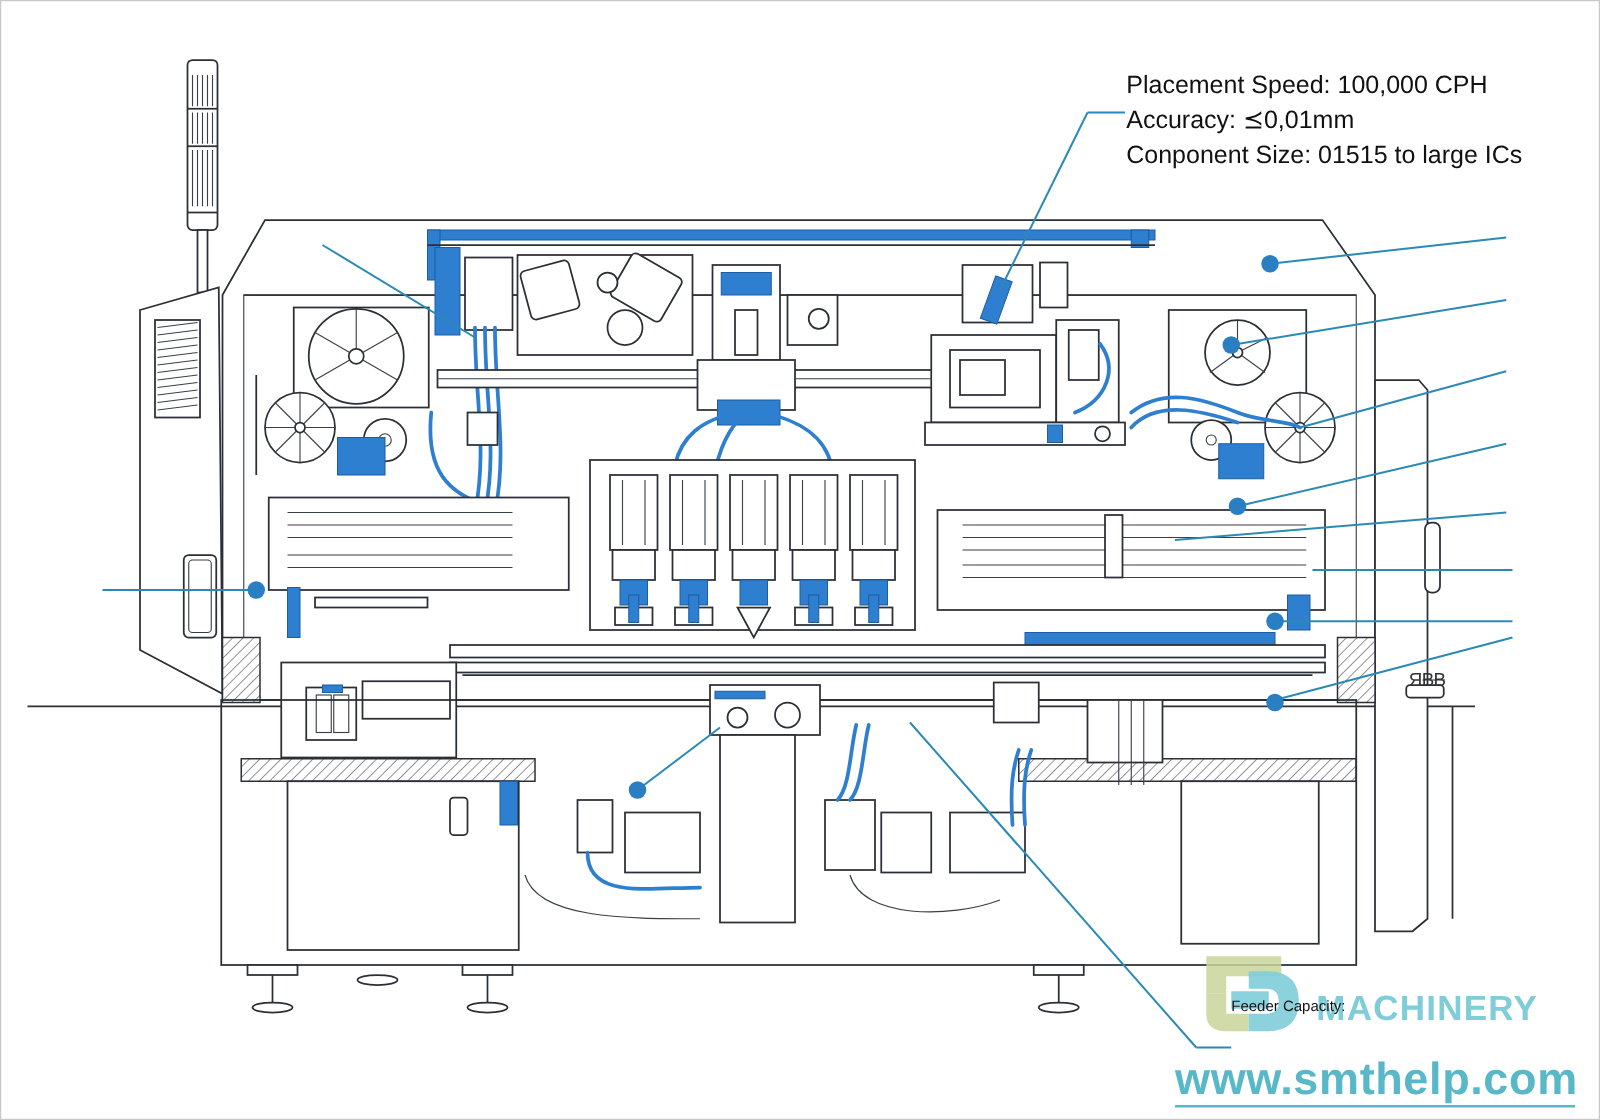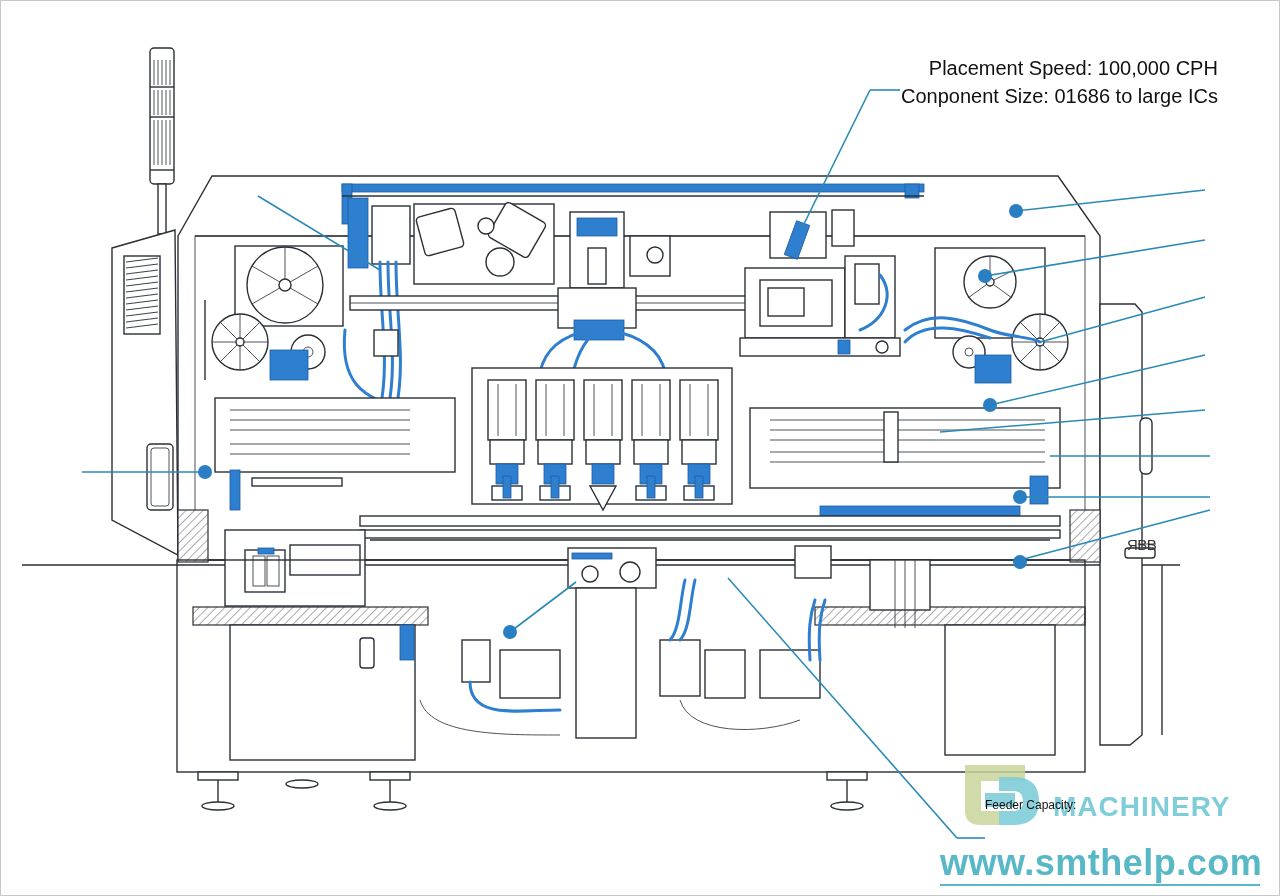--- a/index.html
+++ b/index.html
@@ -13,21 +13,21 @@
   .panel { fill: #ffffff; stroke: #2b2f36; stroke-width: 1.4; }
   .blue { fill: #2f7fd0; stroke: #1d5e9e; stroke-width: 0.8; }
   .blue-ln { fill: none; stroke: #2f7fd0; stroke-width: 3; stroke-linecap: round; }
   .leader { fill: none; stroke: #2a8ab5; stroke-width: 1.6; }
   .dot { fill: #2a7fc2; }
   .hatch { fill: url(#hatch); stroke: #2b2f36; stroke-width: 1.2; }
   .grill { stroke: #3a3f47; stroke-width: 1; }
 
   .specs { position: absolute; left: 901px; top: 54px; color: #111;
            font-size: 20px; line-height: 28px; }
-  .specs div { white-space: nowrap; text-align: right; }
+  .specs div { white-space: nowrap; }
   .feeder { position: absolute; left: 985px; top: 792px; color: #111;
             font-size: 12px; line-height: 26px; z-index: 3; }
   .feeder div { white-space: nowrap; }
   .partcode { position: absolute; left: 1127px; top: 536px; font-size: 15px;
               color: #333; letter-spacing: -0.5px; }
 
   .logo { position: absolute; left: 955px; top: 755px; width: 320px; height: 80px; z-index: 2; }
   .logo-mark { position: absolute; left: 0; top: 0; width: 90px; height: 80px; }
   .logo-south { position: absolute; left: 102px; top: 4px; font-size: 32px;
                 font-weight: bold; color: #c9d39a; letter-spacing: 1px; }
@@ -382,21 +382,22 @@
       <circle cx="985" cy="276" r="7" class="dot"></circle>
       <circle cx="990" cy="405" r="7" class="dot"></circle>
       <circle cx="1020" cy="497" r="7" class="dot"></circle>
       <circle cx="1020" cy="562" r="7" class="dot"></circle>
       <circle cx="510" cy="632" r="7" class="dot"></circle>
     </g>
 </svg>
 
 <div class="specs">
   <div>Placement Speed: 100,000 CPH</div>
-  <div>Conponent Size: 01686 to large ICs</div>
+  <div>Accuracy: ⪯0,01mm</div>
+  <div>Conponent Size: 01515 to large ICs</div>
 </div>
 
 <div class="partcode">ЯBB</div>
 
 <div class="logo">
   <svg class="logo-mark" width="90" height="80" viewBox="0 0 90 80">
     <path d="M10 10 L70 10 L70 26 L26 26 L26 40 L10 40 Z" fill="#c9d39a" opacity="0.85"></path>
     <path d="M10 40 L10 56 Q10 70 26 70 L44 70 L44 56 L26 56 L26 40 Z" fill="#c9d39a" opacity="0.85"></path>
     <path d="M44 22 L58 22 Q84 22 84 46 Q84 70 58 70 L44 70 L44 56 L58 56 Q68 56 68 46 Q68 36 58 36 L44 36 Z" fill="#7fcdd8" opacity="0.9"></path>
     <rect x="30" y="38" width="30" height="14" fill="#7fcdd8" opacity="0.9"></rect>

